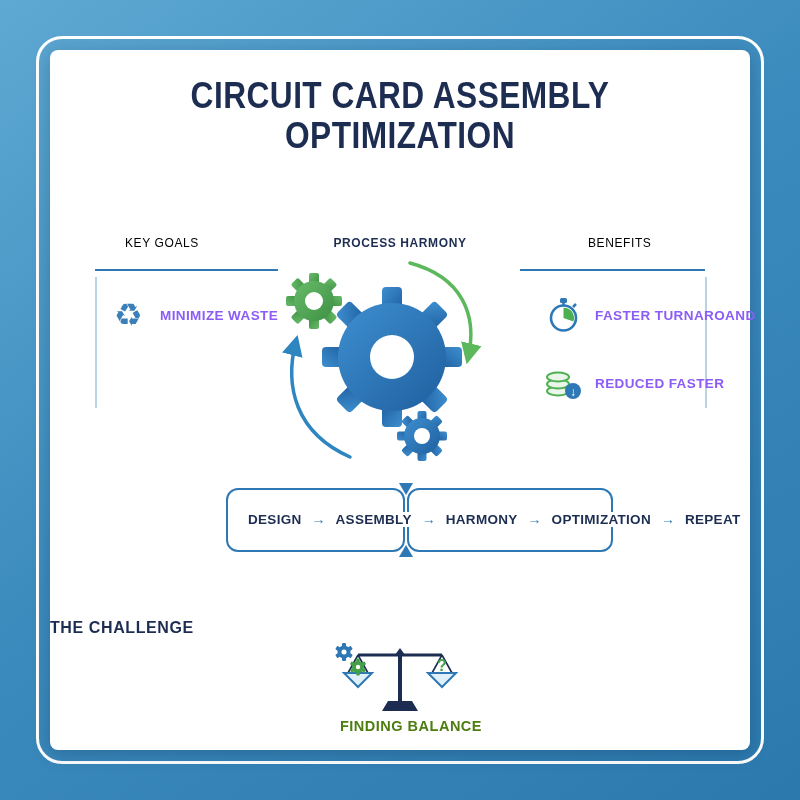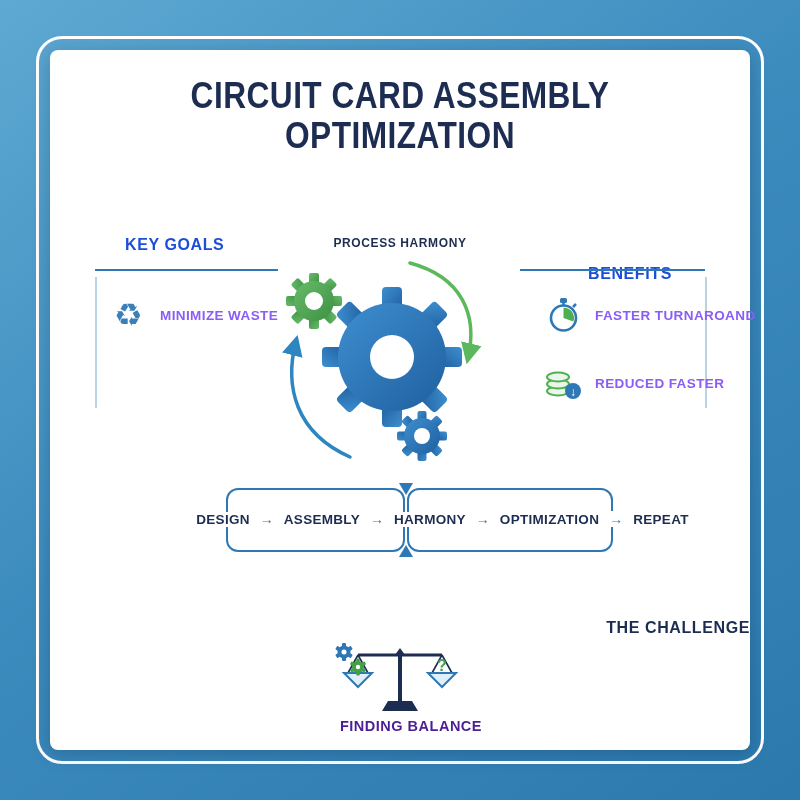--- a/index.html
+++ b/index.html
@@ -7,42 +7,42 @@
     position:relative;width:800px;height:800px;overflow:hidden;
     background:linear-gradient(145deg,#5ea9d3 0%,#3d8cbe 45%,#2c79ae 100%);
     font-family:"Liberation Sans","DejaVu Sans",sans-serif;
   }
   .frame{position:absolute;inset:36px;border:3px solid #ffffff;border-radius:26px;}
   .card{position:absolute;inset:50px;background:#ffffff;border-radius:8px;
         box-shadow:0 4px 18px rgba(0,30,60,.25);}
   .title{position:absolute;left:0;right:0;top:26px;text-align:center;
          color:#1d2d52;font-weight:bold;font-size:36px;line-height:1.12;
          letter-spacing:.5px;transform:scaleX(.88);}
-  .heading{position:absolute;color:#1d4ed8;font-weight:bold;font-size:16px;letter-spacing:.6px;}
+  .heading{position:absolute;color:#000000;font-weight:normal;font-size:12px;letter-spacing:.6px;}
   .underline{position:absolute;height:2px;background:#2e79b5;}
   .vline{position:absolute;width:2px;background:#b9d3e6;}
   .item-row{position:absolute;display:flex;align-items:center;gap:12px;height:40px;}
   .icon-box{width:40px;height:40px;display:flex;align-items:center;justify-content:center;flex:0 0 40px;}
   .recycle{font-size:32px;color:#3a7fb8;line-height:40px;}
   .item-label{color:#8b5cf6;font-weight:bold;font-size:13.5px;letter-spacing:.4px;white-space:nowrap;}
   .center-heading{position:absolute;left:210px;width:280px;top:186px;text-align:center;
                   color:#1d2d52;font-weight:bold;font-size:12px;letter-spacing:.6px;}
   .gears{position:absolute;left:230px;top:205px;}
   .flow{position:absolute;left:150px;top:428px;width:440px;height:100px;}
   .flow-svg{position:absolute;inset:0;}
   .flow-row{position:absolute;left:8px;right:0;top:33px;display:flex;align-items:center;
-            justify-content:center;gap:7px;white-space:nowrap;padding-left:37px;}
+            justify-content:space-between;gap:7px;white-space:nowrap;padding-left:37px;}
   .step{color:#1d2d52;font-weight:bold;font-size:13.5px;letter-spacing:.3px;
         background:#ffffff;padding:0 3px;}
   .flow-arrow{color:#2e79b5;font-weight:bold;font-size:14px;background:#ffffff;}
-  .challenge-h{position:absolute;left:0;right:0;top:569px;text-align:right;
+  .challenge-h{position:absolute;left:0;right:0;top:569px;text-align:left;
                color:#1d2d52;font-weight:bold;font-size:16px;letter-spacing:.6px;}
   .balance{position:absolute;left:280px;top:590px;}
   .caption{position:absolute;left:0;right:0;top:668px;text-align:center;
-           color:#4c1d95;font-weight:bold;font-size:14.5px;letter-spacing:.5px;padding-left:22px;}
+           color:#4d7c0f;font-weight:bold;font-size:14.5px;letter-spacing:.5px;padding-left:22px;}
 </style>
 </head>
 <body>
 
 <div class="canvas">
   <div class="frame"></div>
 
   <div class="card">
 
     <div class="title">
@@ -122,21 +122,21 @@
           <rect x="-4.5" y="-25" width="9" height="11" rx="2" transform="rotate(315)"></rect>
         </g>
         <circle r="18" fill="url(#gBlue)"></circle>
         <circle r="8" fill="#ffffff"></circle>
       </g>
 
       <path d="M 130 8 C 182 22 198 60 188 103" stroke="#5cb85c" stroke-width="3.5" fill="none" stroke-linecap="round" marker-end="url(#arrG)"></path>
       <path d="M 70 202 C 16 178 4 132 16 86" stroke="#2e86c1" stroke-width="3.5" fill="none" stroke-linecap="round" marker-end="url(#arrB)"></path>
     </svg>
 
-    <div class="heading" style="left:538px;top:186px;margin-top:29px;">BENEFITS</div>
+    <div class="heading" style="left:538px;top:186px;">BENEFITS</div>
     <div class="underline" style="left:470px;top:219px;width:185px;"></div>
     <div class="vline" style="left:655px;top:227px;height:131px;"></div>
 
     <div class="item-row" style="left:493px;top:245px;">
       <span class="icon-box">
         <svg width="40" height="40" viewBox="0 0 40 40">
           <rect x="17" y="3" width="7" height="5" rx="1.5" fill="#2e79b5"></rect>
           <line x1="20.5" y1="8" x2="20.5" y2="11" stroke="#2e79b5" stroke-width="2.5"></line>
           <line x1="30" y1="12" x2="33" y2="9" stroke="#2e79b5" stroke-width="2.5"></line>
           <circle cx="20.5" cy="23" r="12.5" fill="#ffffff" stroke="#2e79b5" stroke-width="2.6"></circle>

